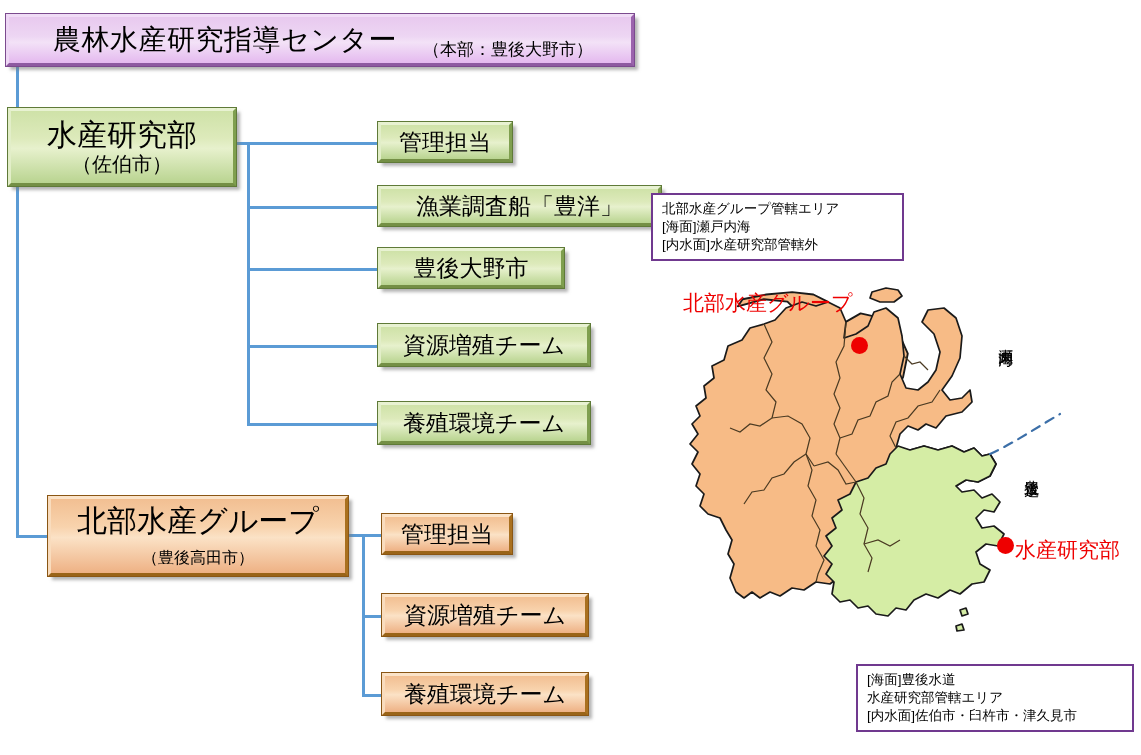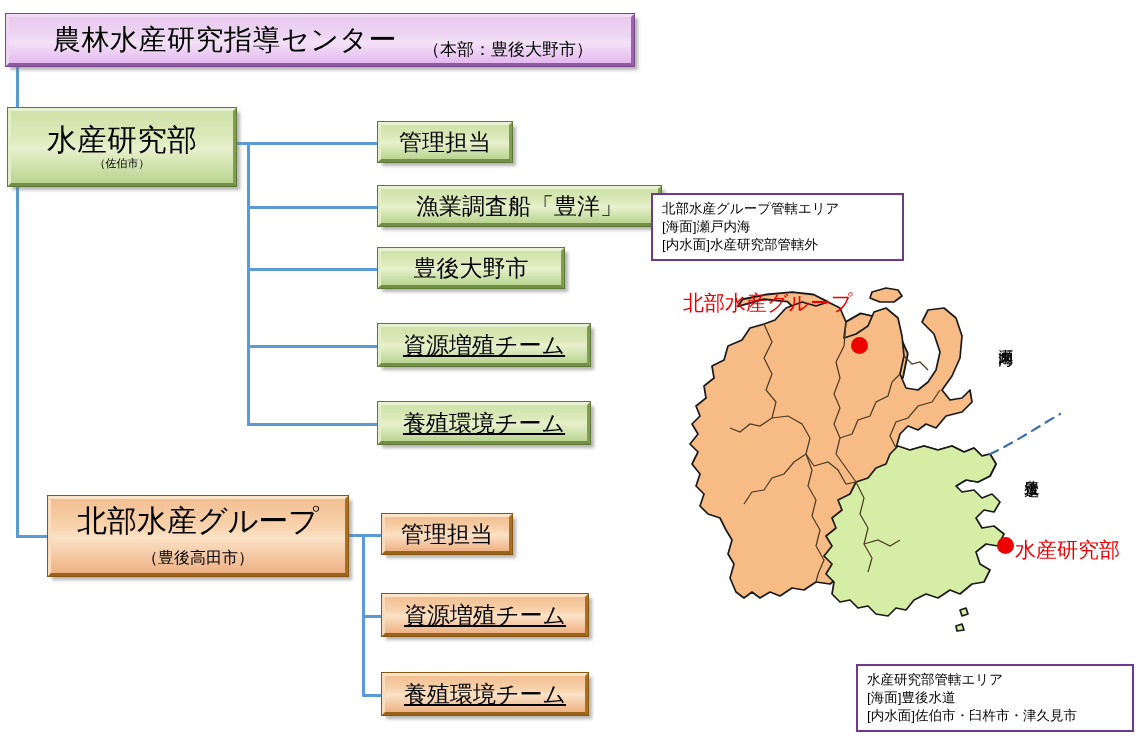--- a/index.html
+++ b/index.html
@@ -74,30 +74,30 @@
     left: 6px; top: 14px; width: 628px; height: 52px;
     flex-direction: row; justify-content: flex-start; padding-left: 44px;
   }
   #hdr-center .main { font-size: 28px; letter-spacing: .5px; }
   #hdr-center .sub  { font-size: 17px; margin-left: 26px; position: relative; top: 10px; }
 
   #box-suisan {
     left: 8px; top: 108px; width: 228px; height: 78px;
   }
   #box-suisan .main { font-size: 30px; }
-  #box-suisan .sub  { font-size: 11px; margin-top: 3px; }
+  #box-suisan .sub  { font-size: 20px; margin-top: 3px; }
 
   #box-hokubu {
     left: 48px; top: 496px; width: 300px; height: 80px;
   }
   #box-hokubu .main { font-size: 30px; }
   #box-hokubu .sub  { font-size: 16px; margin-top: 13px; }
 
   .leaf { height: 40px; font-size: 23px; }
-  .leaf.tall { height: 42px; text-decoration: underline; }
+  .leaf.tall { height: 42px; }
 
   
   .legend {
     position: absolute;
     background: #ffffff;
     border: 2px solid #70398f;
     padding: 5px 8px 6px 9px;
     font-size: 13.5px;
     line-height: 1.32;
     color: #000;
@@ -267,18 +267,18 @@
   <div class="maplabel-v" style="left:998px; top:337px;">瀬戸内海</div>
   <div class="maplabel-v" style="left:1024px; top:468px;">豊後水道</div>
 
   <div class="legend" style="left:651px; top:193px; width:253px;">
     <div>北部水産グループ管轄エリア</div>
     <div>[海面]瀬戸内海</div>
     <div>[内水面]水産研究部管轄外</div>
   </div>
 
   <div class="legend" style="left:856px; top:664px; width:278px;">
+    <div>[海面]豊後水道</div>
     <div>水産研究部管轄エリア</div>
-    <div>[海面]豊後水道</div>
     <div>[内水面]佐伯市・臼杵市・津久見市</div>
   </div>
 
 </div>
 
 </body></html>

